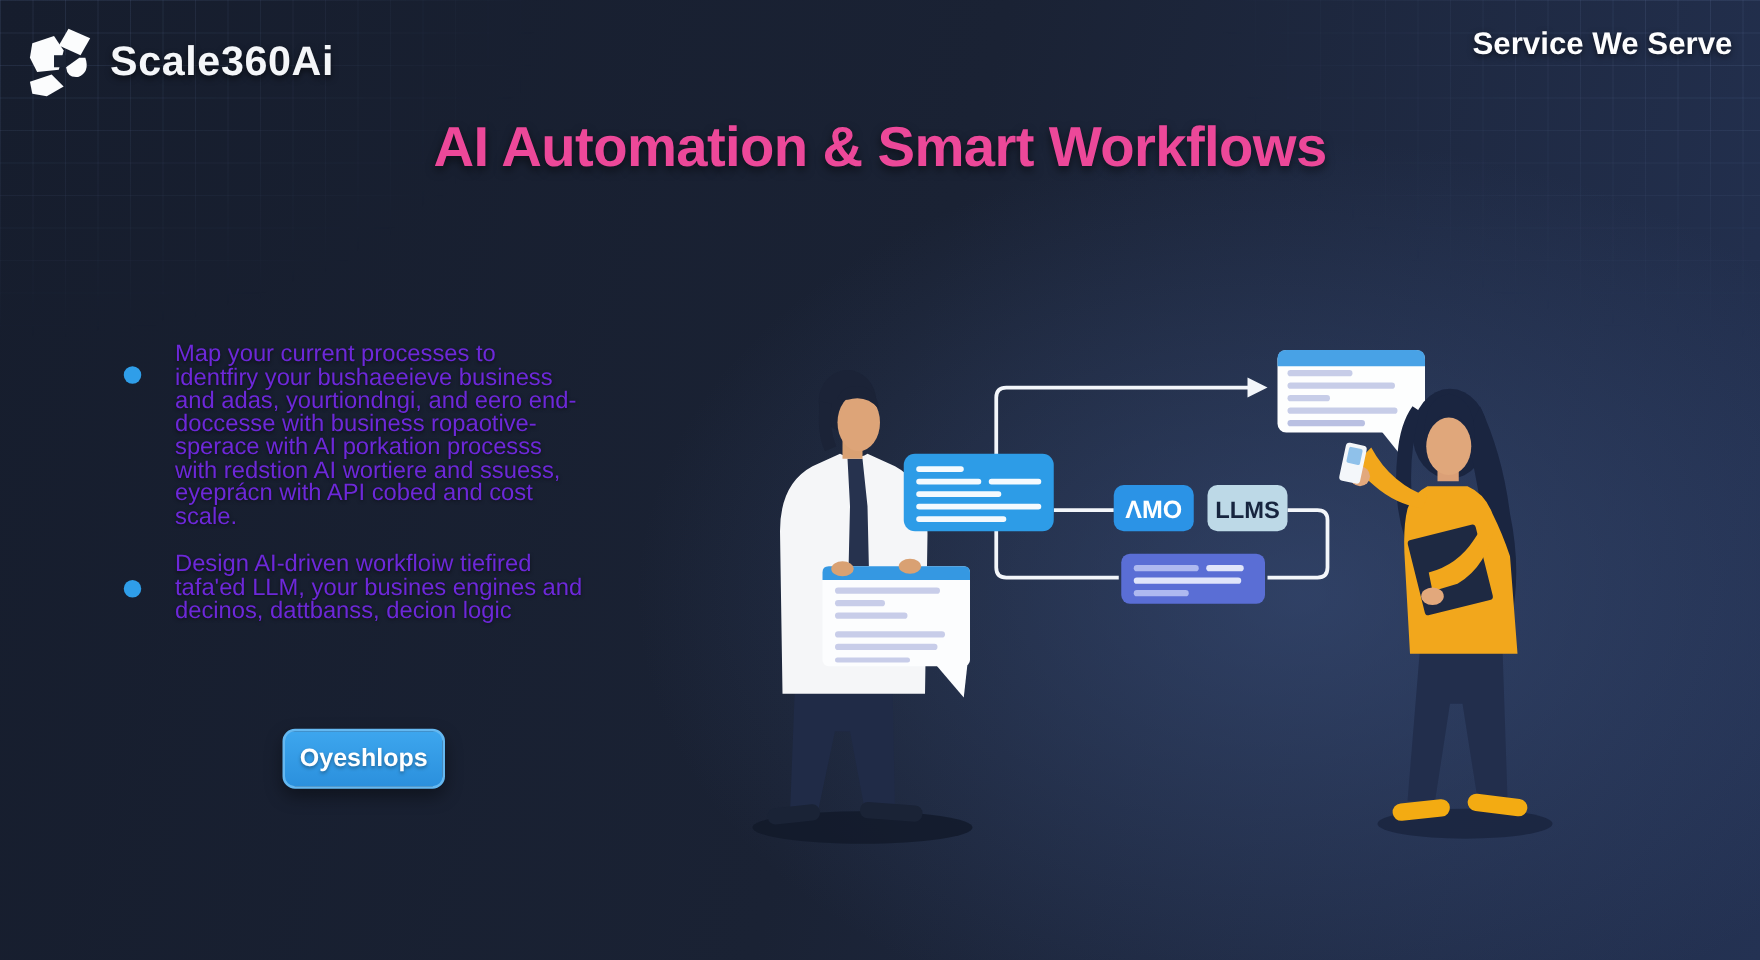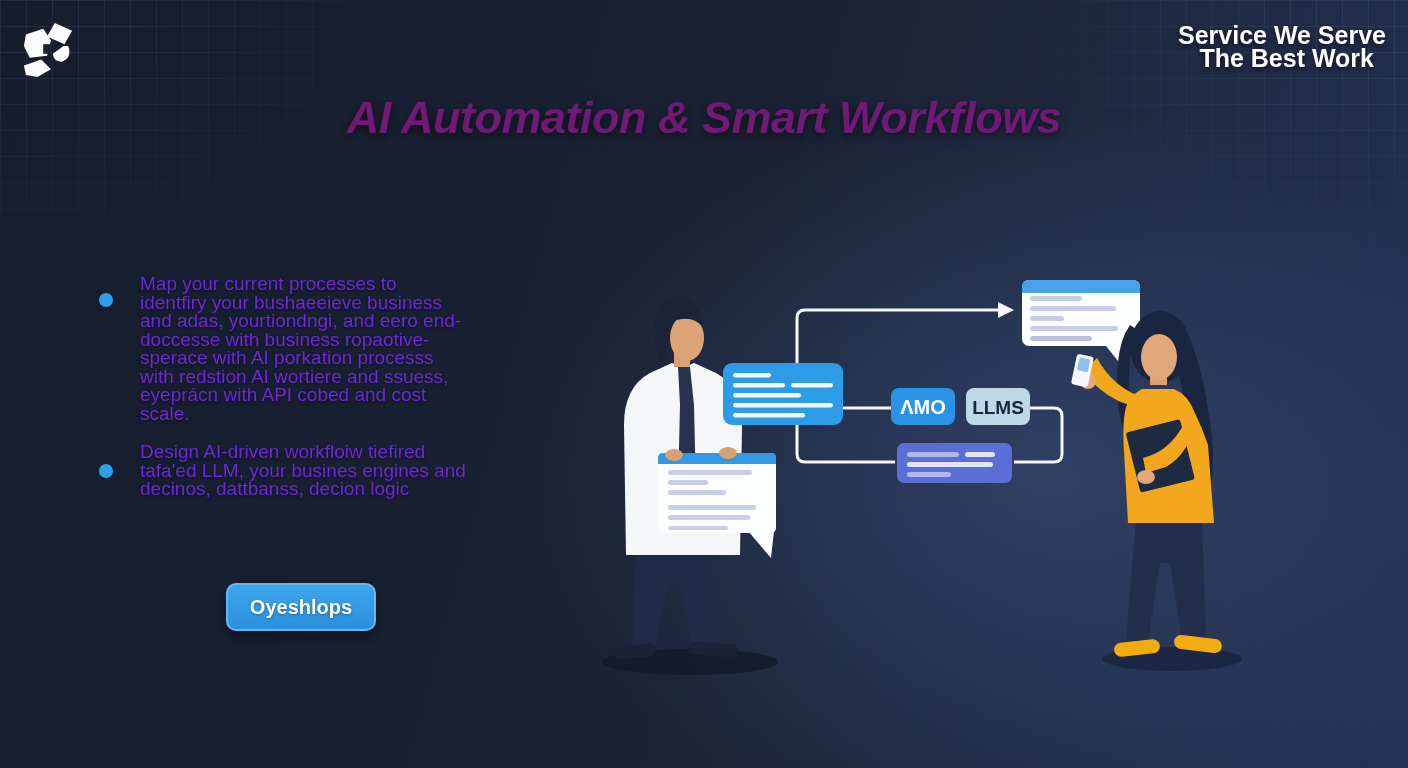--- a/index.html
+++ b/index.html
@@ -30,36 +30,36 @@
   .logo-icon { width:54px; height:58px; }
   .logo-text { margin-left:12px; font-size:33px; font-weight:bold; color:#f4f6f9;
                letter-spacing:.5px; text-shadow:0 2px 5px rgba(0,0,0,.55); }
 
   .tagline { position:absolute; right:22px; top:24px; text-align:right; z-index:3;
              font-size:25px; font-weight:bold; line-height:23px; color:#fdfdfe;
              text-shadow:0 2px 5px rgba(0,0,0,.6); }
   .tagline .tag2 { padding-right:12px; }
 
   .title { position:absolute; left:0; top:92px; width:100%; text-align:center; z-index:3;
-           font-size:45px; font-weight:bold; letter-spacing:-.5px; color:#701a75;
-           text-shadow:0 3px 8px rgba(0,0,0,.55);font-style:italic; }
+           font-size:45px; font-weight:bold; letter-spacing:-.5px; color:#ec4899;
+           text-shadow:0 3px 8px rgba(0,0,0,.55); }
 
   .bullet-dot { position:absolute; width:14px; height:14px; border-radius:50%;
                 background:#2f9ee9; z-index:3; }
   .dot-1 { left:99px; top:293px; }
   .dot-2 { left:99px; top:464px; }
 
   .bullet-text { position:absolute; left:140px; width:350px; z-index:3;
                  font-size:19px; line-height:18.5px; color:#6d28d9;
                  white-space:pre-line; text-shadow:0 1px 3px rgba(0,0,0,.5); }
   .bt-1 { top:275px; }
   .bt-2 { top:443px; }
 
   .cta {
-    position:absolute; left:226px; top:583px; width:150px; height:48px; z-index:3;
+    position:absolute; left:226px; top:583px; width:130px; height:48px; z-index:3;
     background:linear-gradient(#3da6ee, #2b90dd);
     border:2px solid #64b8f1; border-radius:10px;
     color:#fff; font-family:"Liberation Sans", sans-serif;
     font-size:20px; font-weight:bold; cursor:pointer;
     box-shadow:0 6px 14px rgba(0,0,0,.4);
     text-shadow:0 1px 3px rgba(0,0,0,.35);
   }
 
   .illustration { position:absolute; left:590px; top:255px; width:680px; height:440px; z-index:2; }
   .node-label { font-family:"Liberation Sans", sans-serif; font-weight:bold; }
@@ -71,25 +71,25 @@
 <div class="grid grid-tr"></div>
 
 <div class="logo">
   <svg class="logo-icon" viewBox="0 0 56 58">
     <polygon points="34,2 52,10 44,24 26,16" fill="#fbfcfd"></polygon>
     <polygon points="4,14 22,8 30,20 26,36 8,38 2,26" fill="#fbfcfd"></polygon>
     <polygon points="2,46 20,40 30,50 16,58 4,56" fill="#fbfcfd"></polygon>
     <path d="M 48,26 Q 52,38 42,42 Q 33,43 32,34 L 43,26 Z" fill="#fbfcfd"></path>
     <rect x="22" y="24" width="10" height="10" fill="#1a2233"></rect>
   </svg>
+  <span class="logo-text">Scale360Ai</span>
 </div>
 
 <div class="tagline">
   <div>Service We Serve</div>
-  <div class="tag2">The Best Work</div>
 </div>
 
 <h1 class="title">AI Automation &amp; Smart Workflows</h1>
 
 <span class="bullet-dot dot-1"></span>
 <p class="bullet-text bt-1">Map your current processes to
 identfiry your bushaeeieve business
 and adas, yourtiondngi, and eero end-
 doccesse with business ropaotive-
 sperace with AI porkation processs

